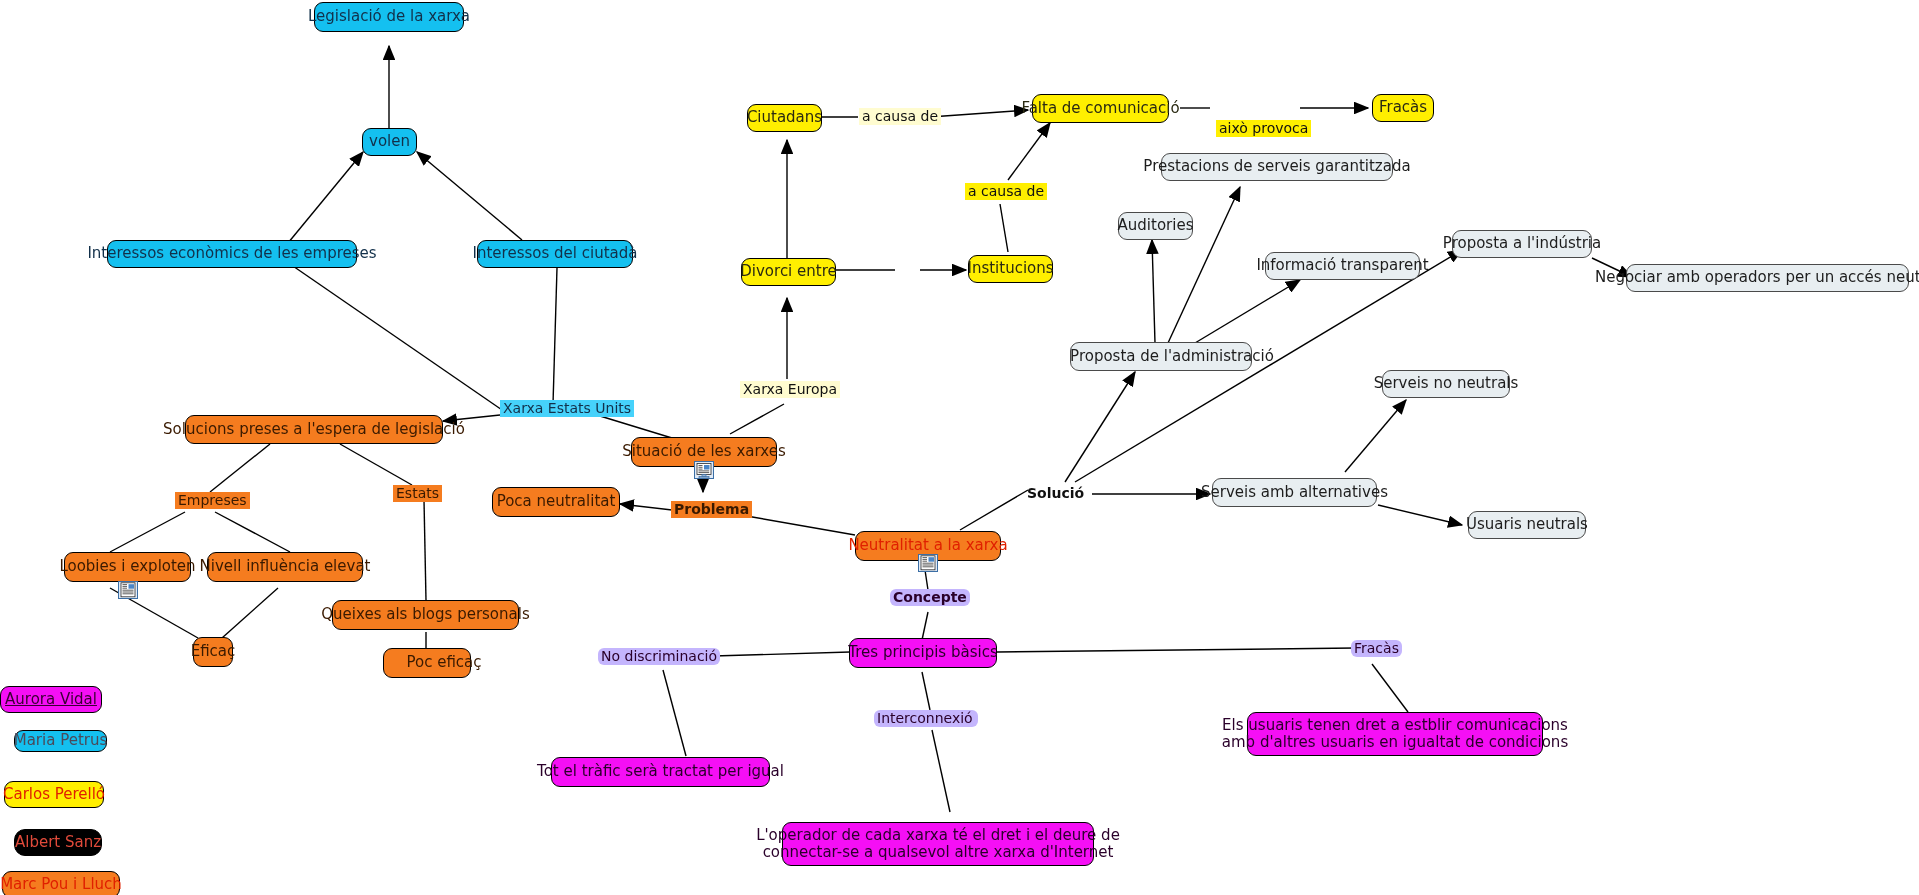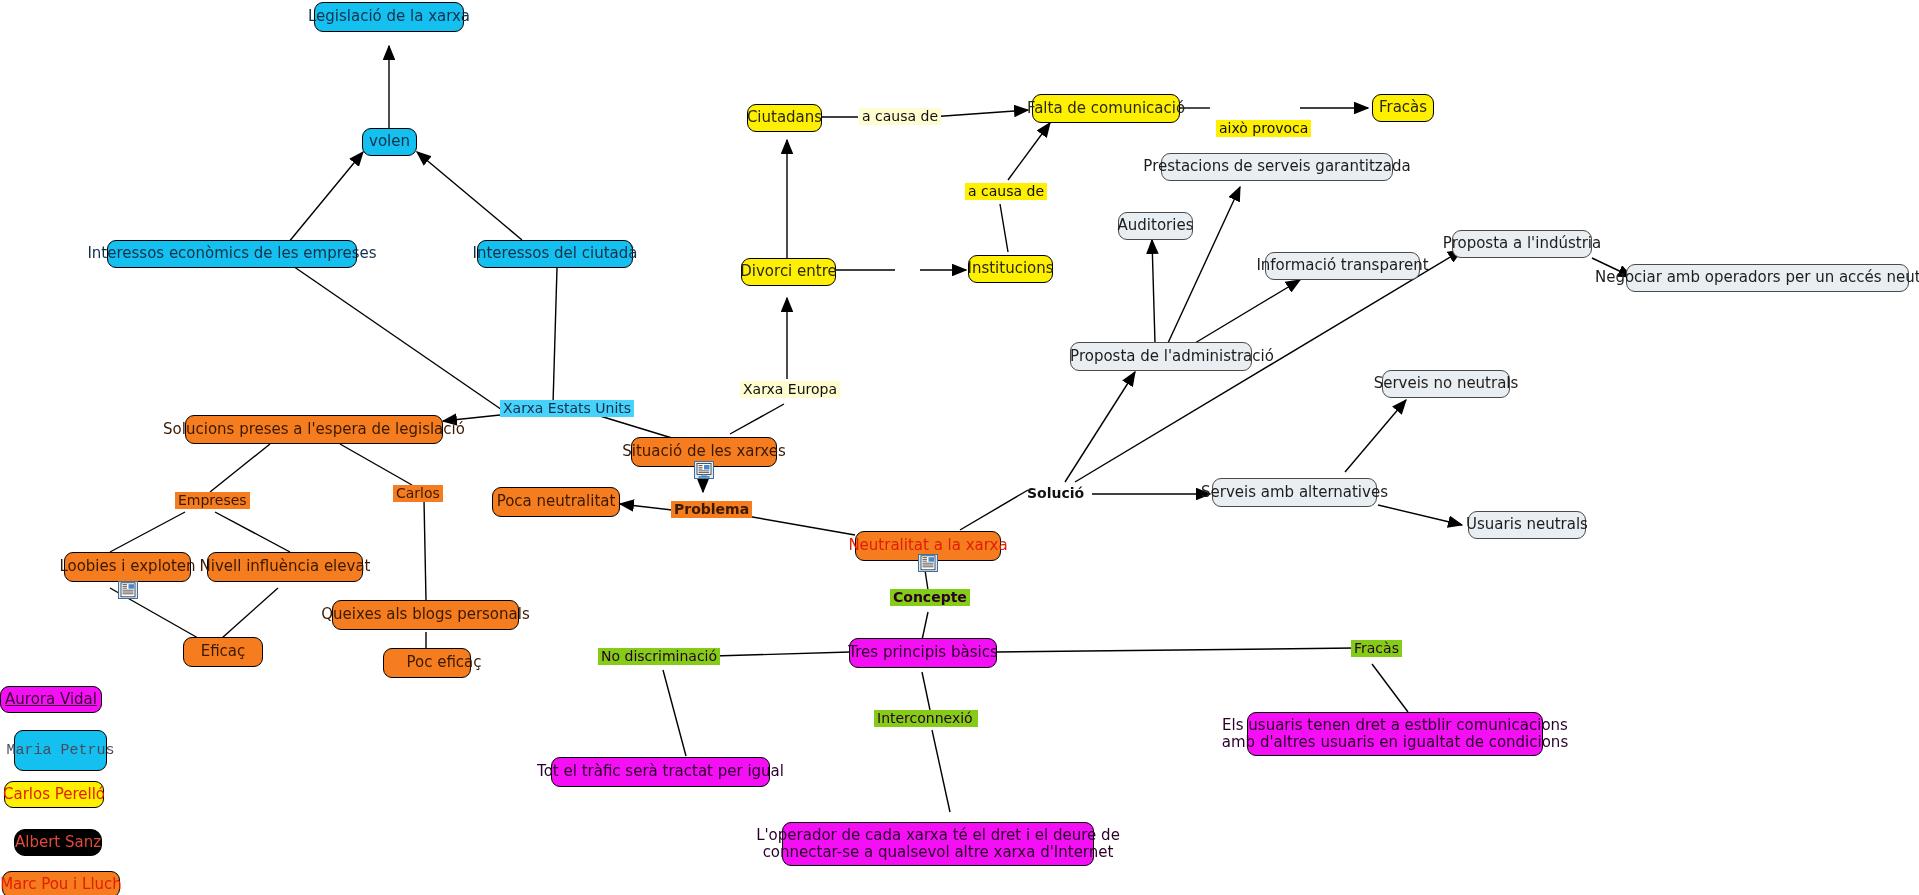--- a/index.html
+++ b/index.html
@@ -23,21 +23,21 @@
   .node.legend-grey{background:#000000;border-color:#000;color:#e04a3a;border-radius:11px;}
   .node.legend-orange{background:#f57c1f;border-color:#000;color:#e02000;}
 
   .lbl{position:absolute;z-index:4;font-size:14px;line-height:1.1;white-space:pre;
        padding:1px 3px;color:#111;}
   .lbl.plain{background:transparent;}
   .lbl.yellowish{background:#fffcd0;}
   .lbl.yellow{background:#ffef00;}
   .lbl.cyan{background:#46d2fb;color:#12304a;}
   .lbl.orange{background:#f57c1f;color:#3a1a00;}
-  .lbl.magenta{background:#84cc16;color:#2a002a;}
+  .lbl.magenta{background:#c4b5fd;color:#2a002a;border-radius:6px;}
   .lbl.bold{font-weight:bold;}
 
   .doc-icon{position:absolute;width:19px;height:17px;z-index:6;}
   .doc-icon svg{display:block;}
 </style>
 </head>
 <body>
 
 <div id="canvas">
 
@@ -141,21 +141,21 @@
   <div class="node cyan" style="left:314px;top:2px;width:150px;height:30px;">Legislació de la xarxa</div>
 
   <div class="node cyan" style="left:362px;top:128px;width:55px;height:28px;">volen</div>
 
   <div class="node cyan" style="left:107px;top:240px;width:250px;height:28px;">Interessos econòmics de les empreses</div>
 
   <div class="node cyan" style="left:477px;top:240px;width:156px;height:28px;">Interessos del ciutadà</div>
 
   <div class="node yellow" style="left:747px;top:104px;width:75px;height:28px;">Ciutadans</div>
 
-  <div class="node yellow" style="left:1032px;top:94px;width:148px;height:29px;">Falta de comunicació</div>
+  <div class="node yellow" style="left:1032px;top:94px;width:137px;height:29px;">Falta de comunicació</div>
 
   <div class="node yellow" style="left:1372px;top:94px;width:62px;height:28px;">Fracàs</div>
 
   <div class="node yellow" style="left:741px;top:258px;width:95px;height:28px;">Divorci entre</div>
 
   <div class="node yellow" style="left:968px;top:255px;width:85px;height:28px;">Institucions</div>
 
   <div class="node grey" style="left:1161px;top:153px;width:232px;height:28px;">Prestacions de serveis garantitzada</div>
 
   <div class="node grey" style="left:1118px;top:212px;width:75px;height:28px;">Auditories</div>
@@ -179,21 +179,21 @@
   <div class="node orange" style="left:631px;top:437px;width:146px;height:30px;">Situació de les xarxes</div>
 
   <div class="node orange" style="left:492px;top:487px;width:128px;height:30px;">Poca neutralitat</div>
 
   <div class="node orange-red" style="left:855px;top:531px;width:146px;height:30px;">Neutralitat a la xarxa</div>
 
   <div class="node orange" style="left:64px;top:552px;width:127px;height:30px;">Loobies i exploten</div>
 
   <div class="node orange" style="left:207px;top:552px;width:156px;height:30px;">Nivell influència elevat</div>
 
-  <div class="node orange" style="left:183px;top:637px;width:80px;height:30px;">Eficaç</div>
+  <div class="node orange" style="left:193px;top:637px;width:40px;height:30px;">Eficaç</div>
 
   <div class="node orange" style="left:332px;top:600px;width:187px;height:30px;">Queixes als blogs personals</div>
 
   <div class="node orange" style="left:383px;top:648px;width:88px;height:30px;padding-left:43px;">Poc eficaç</div>
 
   <div class="node magenta" style="left:849px;top:638px;width:148px;height:30px;">Tres principis bàsics</div>
 
   <div class="node magenta" style="left:551px;top:757px;width:219px;height:30px;">Tot el tràfic serà tractat per igual</div>
 
   <div class="node magenta" style="left:782px;top:822px;width:312px;height:44px;">L'operador de cada xarxa té el dret i el deure de
@@ -207,21 +207,21 @@
   <div class="lbl yellow" style="left:965px;top:183px;">a causa de</div>
 
   <div class="lbl yellow" style="left:1216px;top:99px;margin-top:21px;">això provoca</div>
 
   <div class="lbl yellowish" style="left:740px;top:381px;">Xarxa Europa</div>
 
   <div class="lbl cyan" style="left:500px;top:400px;">Xarxa Estats Units</div>
 
   <div class="lbl orange" style="left:175px;top:492px;">Empreses</div>
 
-  <div class="lbl orange" style="left:393px;top:485px;">Carlos</div>
+  <div class="lbl orange" style="left:393px;top:485px;">Estats</div>
 
   <div class="lbl orange bold" style="left:671px;top:501px;">Problema</div>
 
   <div class="lbl plain bold" style="left:1024px;top:485px;">Solució</div>
 
   <div class="lbl magenta bold" style="left:890px;top:589px;">Concepte</div>
 
   <div class="lbl magenta" style="left:598px;top:648px;">No discriminació</div>
 
   <div class="lbl magenta" style="left:874px;top:710px;width:98px;">Interconnexió</div>
@@ -272,21 +272,21 @@
         <line x1="4.5" y1="7.2" x2="9" y2="7.2"></line>
         <line x1="4.5" y1="9.2" x2="15.5" y2="9.2"></line>
         <line x1="4.5" y1="11" x2="15.5" y2="11"></line>
         <line x1="4.5" y1="12.8" x2="15.5" y2="12.8"></line>
       </g>
     </svg>
   </div>
 
   <div class="node legend-magenta" style="left:0;top:686px;width:102px;height:27px;text-decoration:underline;">Aurora Vidal</div>
 
-  <div class="node legend-cyan" style="left:14px;top:730px;width:93px;height:41px;font-family:Liberation Mono, monospace;">Maria Petrus</div>
+  <div class="node legend-cyan" style="left:14px;top:730px;width:93px;height:22px;">Maria Petrus</div>
 
   <div class="node legend-yellow" style="left:4px;top:781px;width:100px;height:27px;">Carlos Perelló</div>
 
   <div class="node legend-grey" style="left:14px;top:829px;width:88px;height:27px;">Albert Sanz</div>
 
   <div class="node legend-orange" style="left:2px;top:871px;width:118px;height:27px;">Marc Pou i Lluch</div>
 
 </div>
 
 </body></html>

